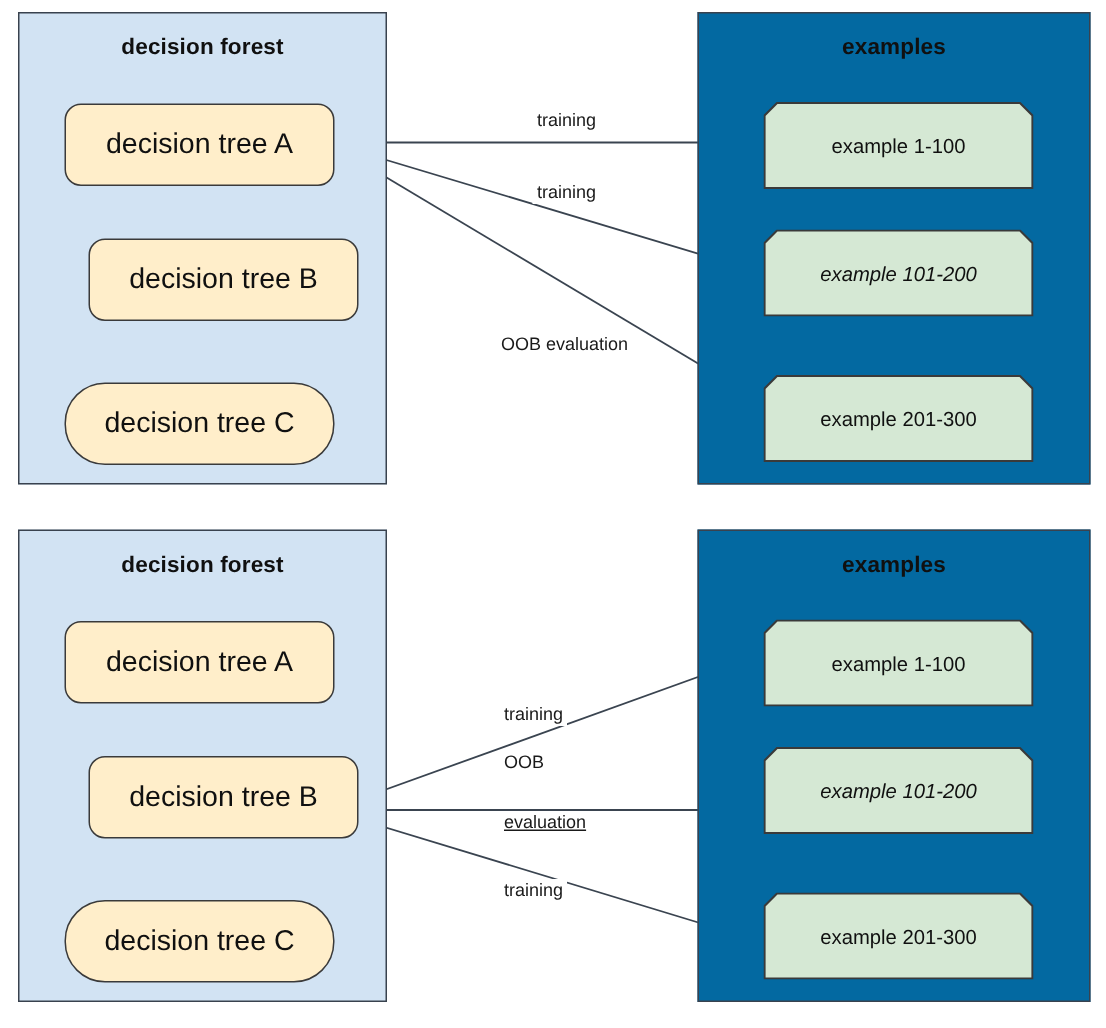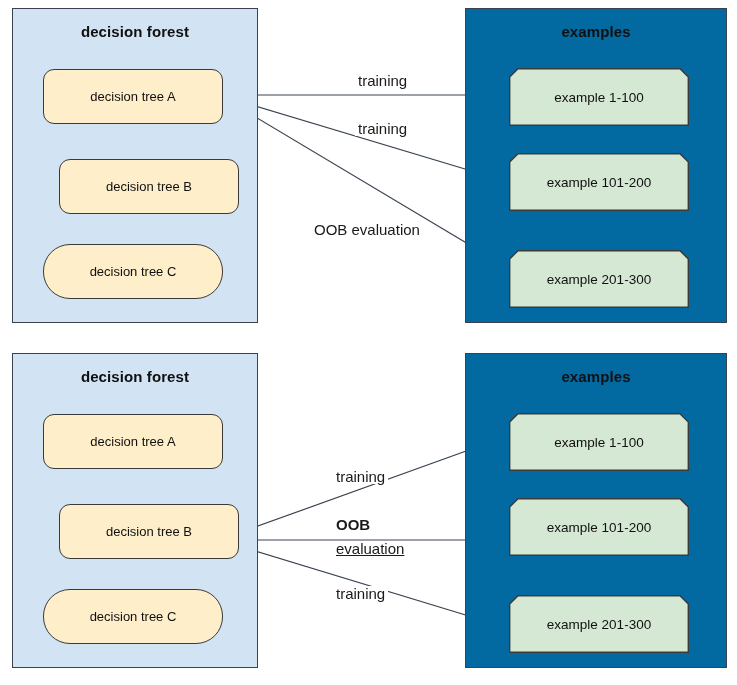--- a/index.html
+++ b/index.html
@@ -65,41 +65,41 @@
     box-sizing: border-box;
     left: 30px;
     width: 180px;
     height: 55px;
     background: #ffeeca;
     border: 1.4px solid #3a3a3a;
     border-radius: 11px;
     display: flex;
     align-items: center;
     justify-content: center;
-    font-size: 13px;
+    font-size: 19px;
     color: #101010;
   }
   .tree-a { top: 60px; }
   .tree-b { top: 150px; margin-left: 16px; }
-  .tree-c { top: 235px; border-radius: 27px; }
+  .tree-c { top: 246px; border-radius: 27px; }
 
   
   .ex-box {
     position: absolute;
     left: 43px;
     width: 180px;
     height: 58px;
     display: flex;
     align-items: center;
     justify-content: center;
     font-size: 13.5px;
     color: #101010;
   }
   .ex-1 { top: 59px; }
-  .ex-2 { top: 144px; }
+  .ex-2 { top: 144px; font-style: italic; }
   .ex-3 { top: 241px; }
   .ex-shape {
     position: absolute;
     left: 0; top: 0;
     width: 180px;
     height: 58px;
   }
   .ex-label {
     position: relative;
     z-index: 2;
@@ -111,21 +111,21 @@
     position: absolute;
     left: 0; top: 0;
     width: 737px;
     height: 340px;
     pointer-events: none;
   }
 
   
   .edge-label {
     position: absolute;
-    font-size: 15px;
+    font-size: 12px;
     color: #1a1a1a;
     white-space: pre;
     background: #ffffff;
     padding: 0 3px;
     line-height: 15px;
   }
 </style>
 </head>
 <body>
 
@@ -185,21 +185,21 @@
       <div class="ex-box ex-3">
         <svg class="ex-shape" viewBox="0 0 180 58">
           <path d="M0.7,9 L9,0.7 L171,0.7 L179.3,9 L179.3,57.3 L0.7,57.3 Z" fill="#d5e8d4" stroke="#3a3a3a" stroke-width="1.4"></path>
         </svg>
         <span class="ex-label">example 201-300</span>
       </div>
     </div>
 
     <div class="edge-label" style="left:355px; top:73px;">training</div>
     <div class="edge-label" style="left:355px; top:121px;">training</div>
-    <div class="edge-label" style="left:311px; top:222px;">OOB evaluation</div>
+    <div class="edge-label" style="left:331px; top:222px;">OOB evaluation</div>
   </div>
 
   <div class="diagram" id="diagram-bot">
 
     <svg class="edges" viewBox="0 0 737 340" width="737" height="340">
       <defs>
         <marker id="arrB" markerWidth="9" markerHeight="9" refX="8" refY="3.2" orient="auto" markerUnits="userSpaceOnUse">
           <path d="M0,0 L8.5,3.2 L0,6.4 z" fill="#3a4450"></path>
         </marker>
       </defs>
@@ -244,18 +244,18 @@
 
       <div class="ex-box ex-3">
         <svg class="ex-shape" viewBox="0 0 180 58">
           <path d="M0.7,9 L9,0.7 L171,0.7 L179.3,9 L179.3,57.3 L0.7,57.3 Z" fill="#d5e8d4" stroke="#3a3a3a" stroke-width="1.4"></path>
         </svg>
         <span class="ex-label">example 201-300</span>
       </div>
     </div>
 
     <div class="edge-label" style="left:333px; top:124px;">training</div>
-    <div class="edge-label" style="left:333px; top:172px;font-weight:bold;">OOB</div>
+    <div class="edge-label" style="left:333px; top:156px;">OOB</div>
     <div class="edge-label" style="left:333px; top:196px;text-decoration:underline;">evaluation</div>
     <div class="edge-label" style="left:333px; top:241px;">training</div>
   </div>
 
 </div>
 
 </body></html>

